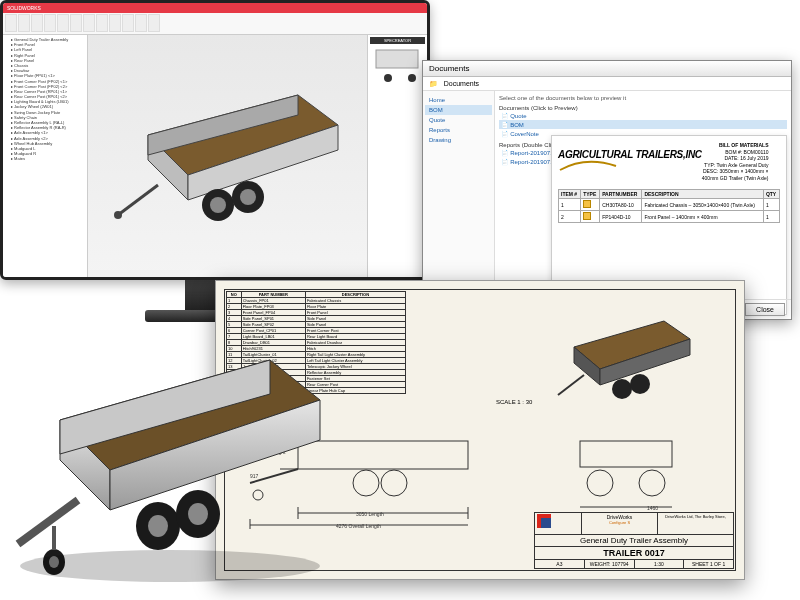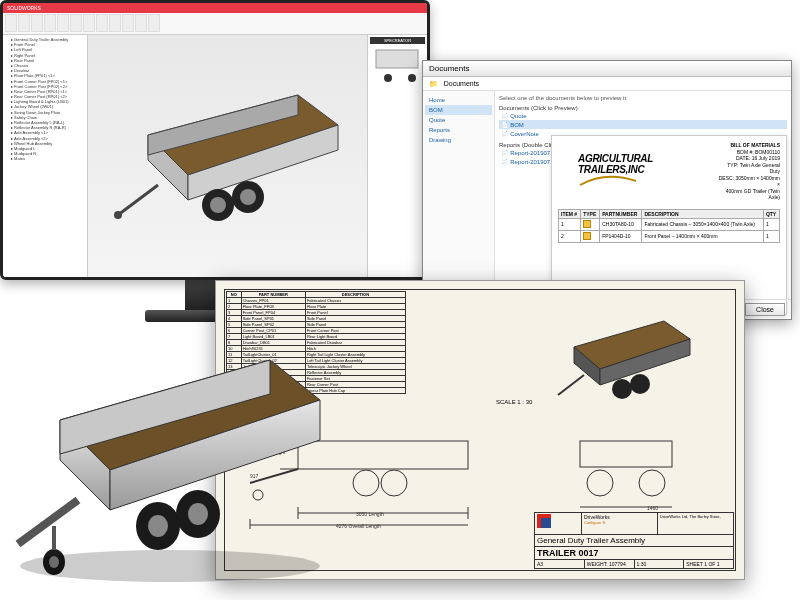--- a/index.html
+++ b/index.html
@@ -35,21 +35,21 @@
 .doc-side-item.active { background: #d0e4f5; }
 .doc-main { flex: 1; padding: 4px; position: relative; }
 .doc-hint { font-size: 6px; color: #555; margin-bottom: 4px; }
 .doc-group { font-size: 6px; }
 .doc-row { padding: 1px 2px; color: #1a5faa; }
 .doc-row.sel { background: #d0e4f5; }
 .doc-group-hdr { font-size: 6px; color: #333; margin-top: 4px; }
 
 
 .bom-sheet { position: absolute; right: 4px; top: 44px; width: 236px; height: 180px; background: #fff; border: 1px solid #ccc; box-shadow: 0 2px 6px rgba(0,0,0,.15); padding: 6px; }
-.bom-logo { display: flex; align-items: center; font-size: 7px; margin-left: 20px; }
+.bom-logo { display: flex; align-items: center; font-size: 7px; }
 .bom-company { font-weight: 900; font-style: italic; font-size: 10px; letter-spacing: -0.3px; }
 .bom-feather { width: 60px; height: 14px; }
 .bom-meta { text-align: right; font-size: 5px; line-height: 1.3; }
 .bom-table { width: 100%; margin-top: 8px; font-size: 5px; border-collapse: collapse; }
 .bom-table th, .bom-table td { border: 1px solid #aaa; padding: 1px 2px; text-align: left; }
 .bom-table th { background: #eee; }
 .part-icon { width: 8px; height: 8px; background: #f6c244; border: 1px solid #b88600; display: inline-block; }
 
 .doc-footer { position: absolute; bottom: 0; left: 0; right: 0; height: 20px; border-top: 1px solid #ddd; display: flex; justify-content: flex-end; align-items: center; padding: 0 6px; }
 .btn { font-size: 7px; padding: 2px 10px; border: 1px solid #999; background: linear-gradient(#fff,#e8e8e8); cursor: pointer; }
@@ -58,21 +58,21 @@
 .drawing { position: absolute; left: 215px; top: 280px; width: 530px; height: 300px; background: #f5f2e8; border: 1px solid #999; box-shadow: 0 6px 20px rgba(0,0,0,.4); }
 .draw-frame { position: absolute; inset: 8px; border: 1px solid #333; }
 
 .draw-bom { position: absolute; left: 10px; top: 10px; width: 180px; font-size: 5px; }
 .draw-bom table { border-collapse: collapse; width: 100%; }
 .draw-bom td, .draw-bom th { border: 1px solid #333; padding: 0 1px; font-size: 4px; white-space: nowrap; overflow: hidden; }
 
 .scale-note { position: absolute; left: 280px; top: 118px; font-size: 6px; }
 
 .title-block { position: absolute; right: 10px; bottom: 10px; width: 200px; font-size: 5px; border: 1px solid #333; background: #f5f2e8; }
-.title-block .row { display: flex; border-top: 1px solid #333; }
+.title-block .row { display: flex; border-top: 1px solid #333; text-align: center; }
 .title-block .cell { border-left: 1px solid #333; padding: 1px 2px; flex: 1; }
 .title-block .row:first-child { border-top: none; }
 .title-block .cell:first-child { border-left: none; }
 .tb-title { font-size: 8px; padding: 2px; }
 .tb-name { font-size: 9px; font-weight: bold; padding: 2px; }
 
 
 .fg-trailer { position: absolute; left: -10px; top: 330px; width: 340px; height: 260px; }
 
 .dim-label { position: absolute; font-size: 5px; color: #333; }

